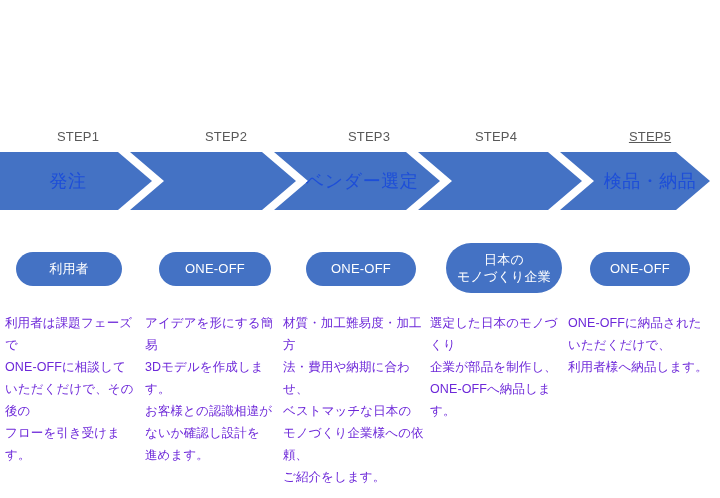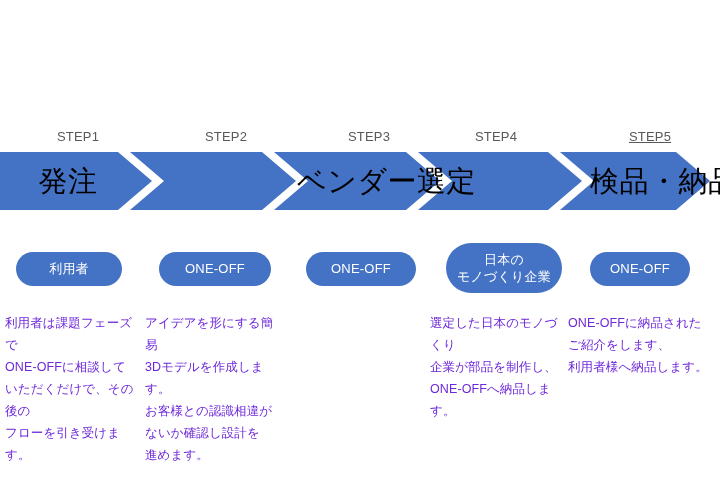--- a/index.html
+++ b/index.html
@@ -40,22 +40,22 @@
     top: 146px;
     width: 720px;
     height: 70px;
   }
   #chevron-band svg {
     display: block;
   }
 
   .chevron-text {
     position: absolute;
-    color: #000000;
-    font-size: 29px;
+    color: #1d4ed8;
+    font-size: 18px;
     font-weight: 400;
     white-space: nowrap;
     text-align: center;
     line-height: 26px;
     letter-spacing: 0.5px;
   }
 
   
   .pill {
     position: absolute;
@@ -124,20 +124,25 @@
 
   <div class="desc" style="left:5px; top:312px; width:136px;">利用者は課題フェーズで
 ONE-OFFに相談して
 いただくだけで、その後の
 フローを引き受けます。</div>
   <div class="desc" style="left:145px; top:312px; width:136px;">アイデアを形にする簡易
 3Dモデルを作成します。
 お客様との認識相違が
 ないか確認し設計を
 進めます。</div>
+  <div class="desc" style="left:283px; top:312px; width:146px;">材質・加工難易度・加工方
+法・費用や納期に合わせ、
+ベストマッチな日本の
+モノづくり企業様への依頼、
+ご紹介をします。</div>
   <div class="desc" style="left:430px; top:312px; width:140px;">選定した日本のモノづくり
 企業が部品を制作し、
 ONE-OFFへ納品します。</div>
   <div class="desc" style="left:568px; top:312px; width:145px;">ONE-OFFに納品された
-ご紹介をします、
+いただくだけで、
 利用者様へ納品します。</div>
 
 </div>
 
 </body></html>

